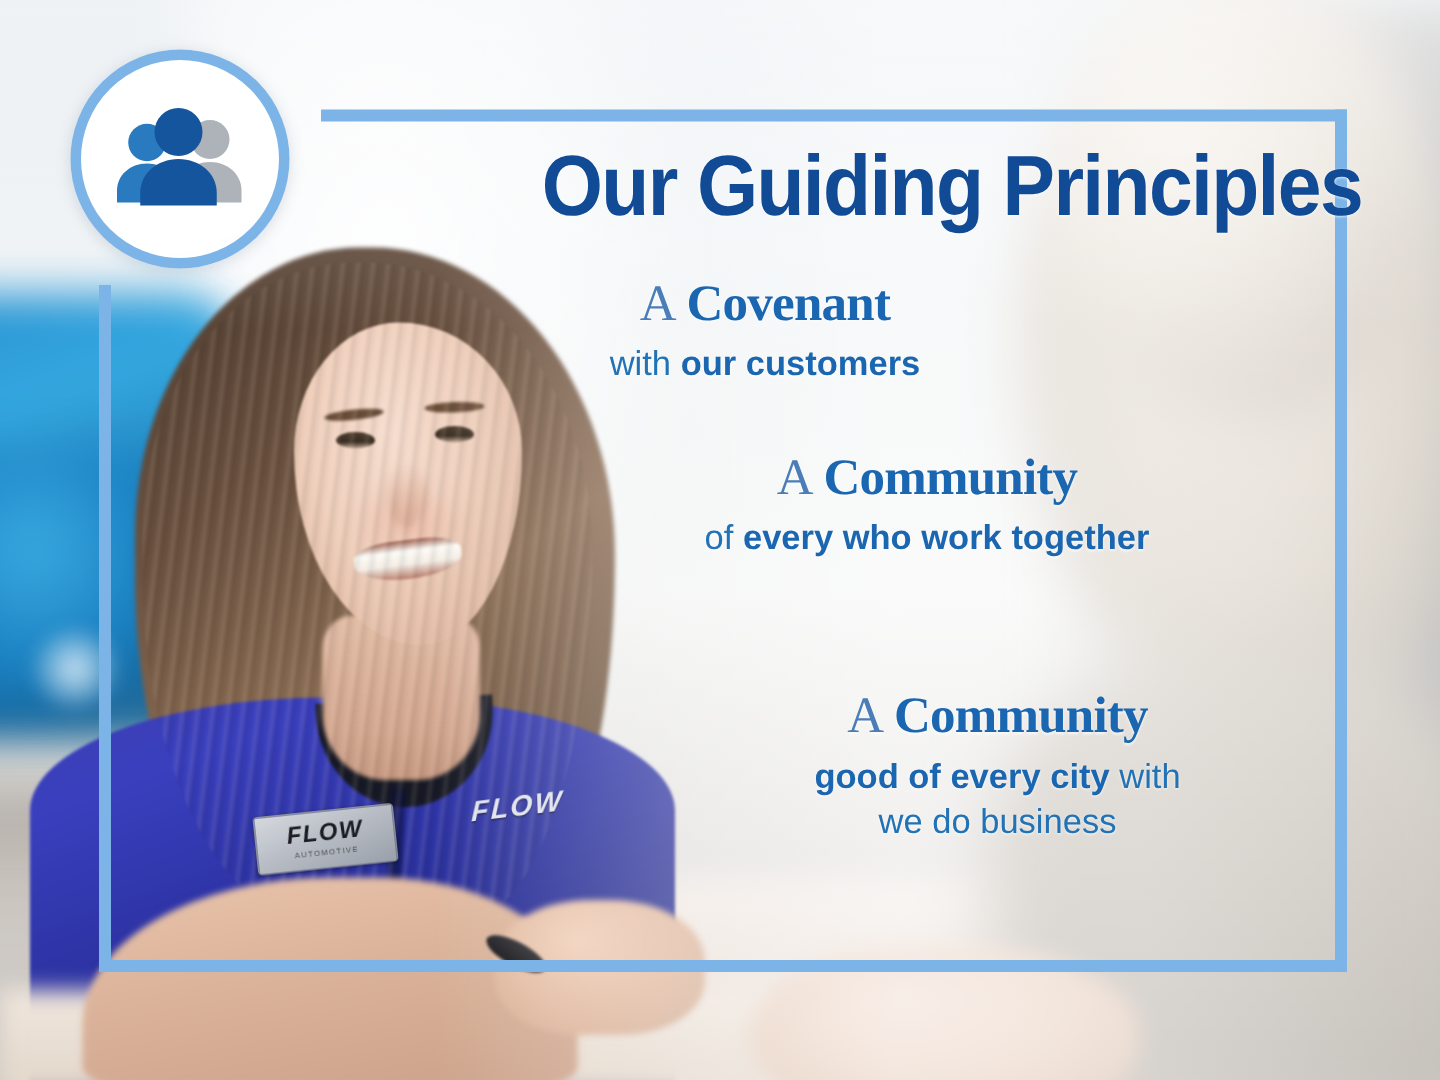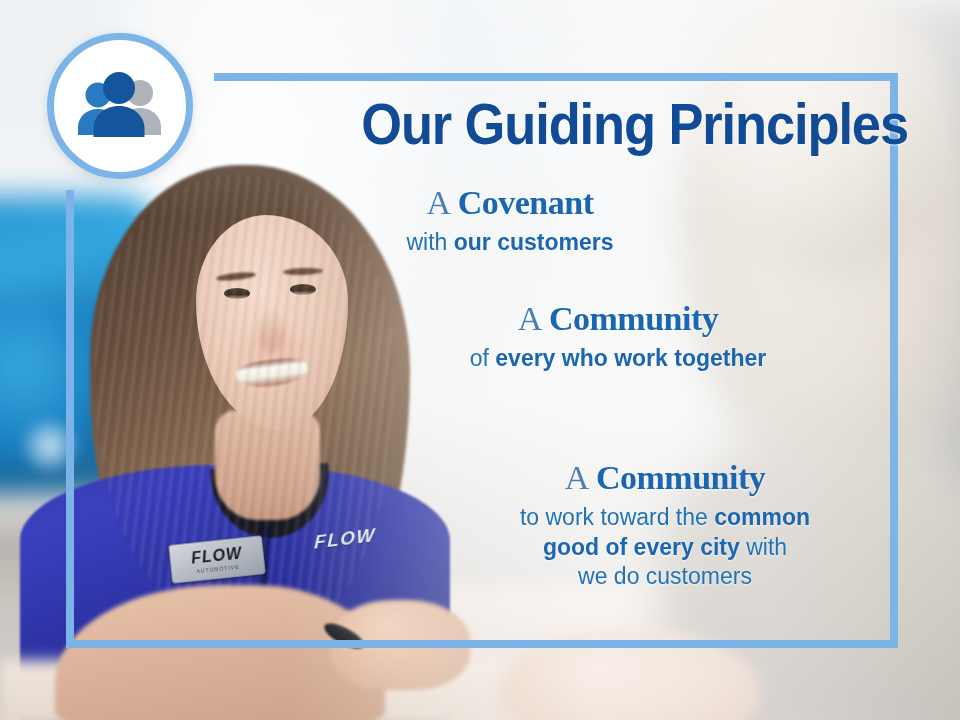--- a/index.html
+++ b/index.html
@@ -440,20 +440,19 @@
       <div class="p-sub">
         <div><span>of </span><b>every who work together</b></div>
       </div>
     </div>
 
     <div class="principle" id="principle-commitment">
       <div class="p-head">
         <span class="article">A </span><span class="word">Community</span>
       </div>
       <div class="p-sub">
-        <div><span>to work toward the </span><b>common</b></div>
         <div><b>good of every city</b><span> with</span></div>
-        <div><span>we do customers</span></div>
+        <div><span>we do business</span></div>
       </div>
     </div>
 
   </div>
 </div>
 
 </body></html>

